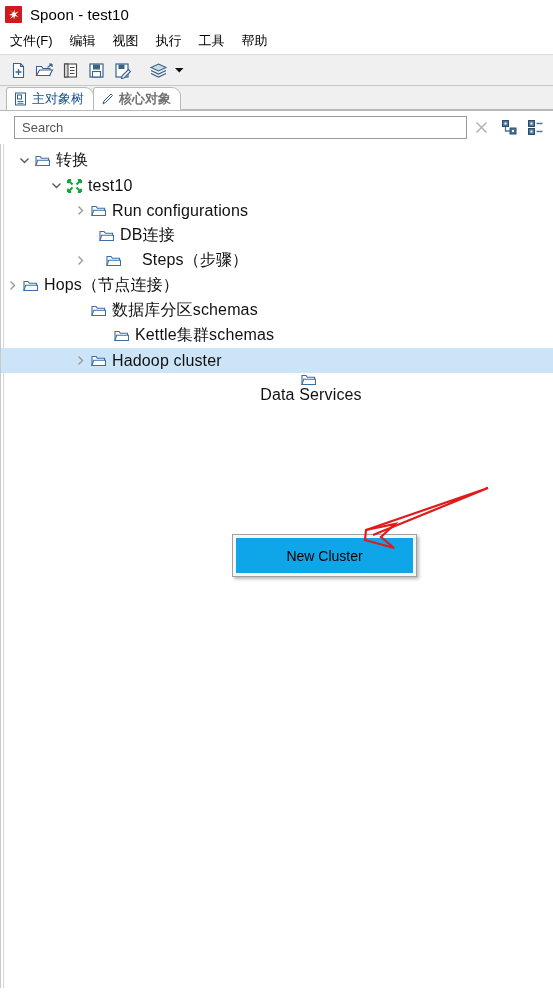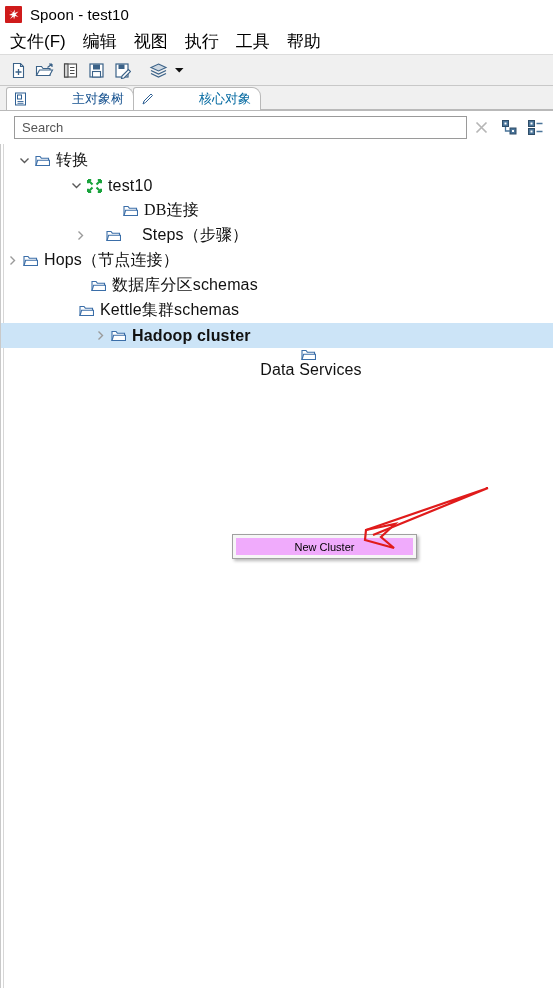--- a/index.html
+++ b/index.html
@@ -48,21 +48,21 @@
   
   .menubar {
     height: 26px;
     display: flex;
     align-items: center;
     padding-left: 10px;
     background: #ffffff;
     box-sizing: border-box;
   }
   .menu-item {
-    font-size: 17px;
+    font-size: 13px;
     color: #000;
     margin-right: 17px;
     cursor: default;
     white-space: nowrap;
   }
 
   
   .toolbar {
     height: 32px;
     background: #f0f0f0;
@@ -109,31 +109,31 @@
     padding: 0 9px 0 7px;
     font-size: 13px;
     background: #ffffff;
     border: 1px solid #b9b9b9;
     border-bottom: none;
     border-radius: 3px 9px 0 0;
     margin-right: -1px;
     box-sizing: border-box;
     cursor: default;
     position: relative;
-    gap: 40px;
   }
   .tab.active {
     background: #ffffff;
     color: #15518f;
     z-index: 3;
   }
   .tab.inactive {
     background: #ffffff;
-    color: #0369a1;
+    color: #737373;
     z-index: 2;
+    font-weight: bold;
   }
   .tab .tico { margin-right: 5px; display:flex; align-items:center; }
   .tab-filler {
     flex: 1;
     height: 23px;
     border-bottom: 1px solid #b9b9b9;
   }
 
   
   .searchrow {
@@ -235,26 +235,26 @@
     top: 390px;
     width: 185px;
     background: #f6f6f6;
     border: 1px solid #a0a0a0;
     box-shadow: 2px 2px 3px rgba(0,0,0,0.28);
     padding: 3px;
     box-sizing: border-box;
     z-index: 30;
   }
   .ctxitem {
-    height: 17px;
-    background: #f0abfc;
+    height: 35px;
+    background: #0ea5e9;
     display: flex;
     align-items: center;
     justify-content: center;
-    font-size: 11px;
+    font-size: 14px;
     color: #000;
     cursor: default;
   }
 
   
   .annot {
     position: absolute;
     left: 0;
     top: 0;
     width: 553px;
@@ -397,37 +397,51 @@
           </svg>
         </span>
         <span class="row-ico">
           <svg width="15" height="13" viewBox="0 0 15 13">
             <path d="M1 11.5 V2.5 h4 l1.3 1.7 h7.2 v7.3 z" fill="#ffffff" stroke="#3b6ea8" stroke-width="1.1"></path>
             <path d="M1 11.5 l1.6-5.2 h11.9 v5.2 z" fill="#ffffff" stroke="#3b6ea8" stroke-width="1.1"></path>
           </svg>
         </span>
         <span class="row-label">转换</span>
       </div>
-      <div class="row" style="padding-left: 64px;">
+      <div class="row" style="padding-left: 44px;">
         <span class="twisty">
           <svg width="11" height="11" viewBox="0 0 11 11">
             <path d="M1.5 3.5 L5.5 7.5 L9.5 3.5" stroke="#5a5a5a" stroke-width="1.4" fill="none"></path>
           </svg>
         </span>
         <span class="row-ico">
           <svg width="15" height="14" viewBox="0 0 15 14">
             <path d="M1 1 L5.5 5.5 M1 1 v3.2 M1 1 h3.2" stroke="#19a33c" stroke-width="2" fill="none"></path>
             <path d="M14 1 L9.5 5.5 M14 1 v3.2 M14 1 h-3.2" stroke="#19a33c" stroke-width="2" fill="none"></path>
             <path d="M1 13 L5.5 8.5 M1 13 v-3.2 M1 13 h3.2" stroke="#19a33c" stroke-width="2" fill="none"></path>
             <path d="M14 13 L9.5 8.5 M14 13 v-3.2 M14 13 h-3.2" stroke="#19a33c" stroke-width="2" fill="none"></path>
           </svg>
         </span>
         <span class="row-label">test10</span>
       </div>
-      <div class="row" style="padding-left: 100px; font-family: Liberation Serif, serif;">
+      <div class="row" style="padding-left: 68px;">
+        <span class="twisty">
+          <svg width="11" height="11" viewBox="0 0 11 11">
+            <path d="M3.5 1.5 L7.5 5.5 L3.5 9.5" stroke="#9a9a9a" stroke-width="1.4" fill="none"></path>
+          </svg>
+        </span>
+        <span class="row-ico">
+          <svg width="15" height="13" viewBox="0 0 15 13">
+            <path d="M1 11.5 V2.5 h4 l1.3 1.7 h7.2 v7.3 z" fill="#ffffff" stroke="#3b6ea8" stroke-width="1.1"></path>
+            <path d="M1 11.5 l1.6-5.2 h11.9 v5.2 z" fill="#ffffff" stroke="#3b6ea8" stroke-width="1.1"></path>
+          </svg>
+        </span>
+        <span class="row-label">Run configurations</span>
+      </div>
+      <div class="row" style="padding-left: 76px;">
         <span class="twisty"></span>
         <span class="row-ico">
           <svg width="15" height="13" viewBox="0 0 15 13">
             <path d="M1 11.5 V2.5 h4 l1.3 1.7 h7.2 v7.3 z" fill="#ffffff" stroke="#3b6ea8" stroke-width="1.1"></path>
             <path d="M1 11.5 l1.6-5.2 h11.9 v5.2 z" fill="#ffffff" stroke="#3b6ea8" stroke-width="1.1"></path>
           </svg>
         </span>
         <span class="row-label">DB连接</span>
       </div>
       <div class="row" style="padding-left: 68px; gap: 15px;">
@@ -461,31 +475,31 @@
       <div class="row" style="padding-left: 68px;">
         <span class="twisty"></span>
         <span class="row-ico">
           <svg width="15" height="13" viewBox="0 0 15 13">
             <path d="M1 11.5 V2.5 h4 l1.3 1.7 h7.2 v7.3 z" fill="#ffffff" stroke="#3b6ea8" stroke-width="1.1"></path>
             <path d="M1 11.5 l1.6-5.2 h11.9 v5.2 z" fill="#ffffff" stroke="#3b6ea8" stroke-width="1.1"></path>
           </svg>
         </span>
         <span class="row-label">数据库分区schemas</span>
       </div>
-      <div class="row" style="padding-left: 56px;">
+      <div class="row" style="padding-left: 91px;">
         <span class="twisty"></span>
         <span class="row-ico">
           <svg width="15" height="13" viewBox="0 0 15 13">
             <path d="M1 11.5 V2.5 h4 l1.3 1.7 h7.2 v7.3 z" fill="#ffffff" stroke="#3b6ea8" stroke-width="1.1"></path>
             <path d="M1 11.5 l1.6-5.2 h11.9 v5.2 z" fill="#ffffff" stroke="#3b6ea8" stroke-width="1.1"></path>
           </svg>
         </span>
         <span class="row-label">Kettle集群schemas</span>
       </div>
-      <div class="row selected" style="padding-left: 88px; font-weight: bold;">
+      <div class="row selected" style="padding-left: 68px;">
         <span class="twisty">
           <svg width="11" height="11" viewBox="0 0 11 11">
             <path d="M3.5 1.5 L7.5 5.5 L3.5 9.5" stroke="#9a9a9a" stroke-width="1.4" fill="none"></path>
           </svg>
         </span>
         <span class="row-ico">
           <svg width="15" height="13" viewBox="0 0 15 13">
             <path d="M1 11.5 V2.5 h4 l1.3 1.7 h7.2 v7.3 z" fill="#ffffff" stroke="#3b6ea8" stroke-width="1.1"></path>
             <path d="M1 11.5 l1.6-5.2 h11.9 v5.2 z" fill="#ffffff" stroke="#3b6ea8" stroke-width="1.1"></path>
           </svg>

